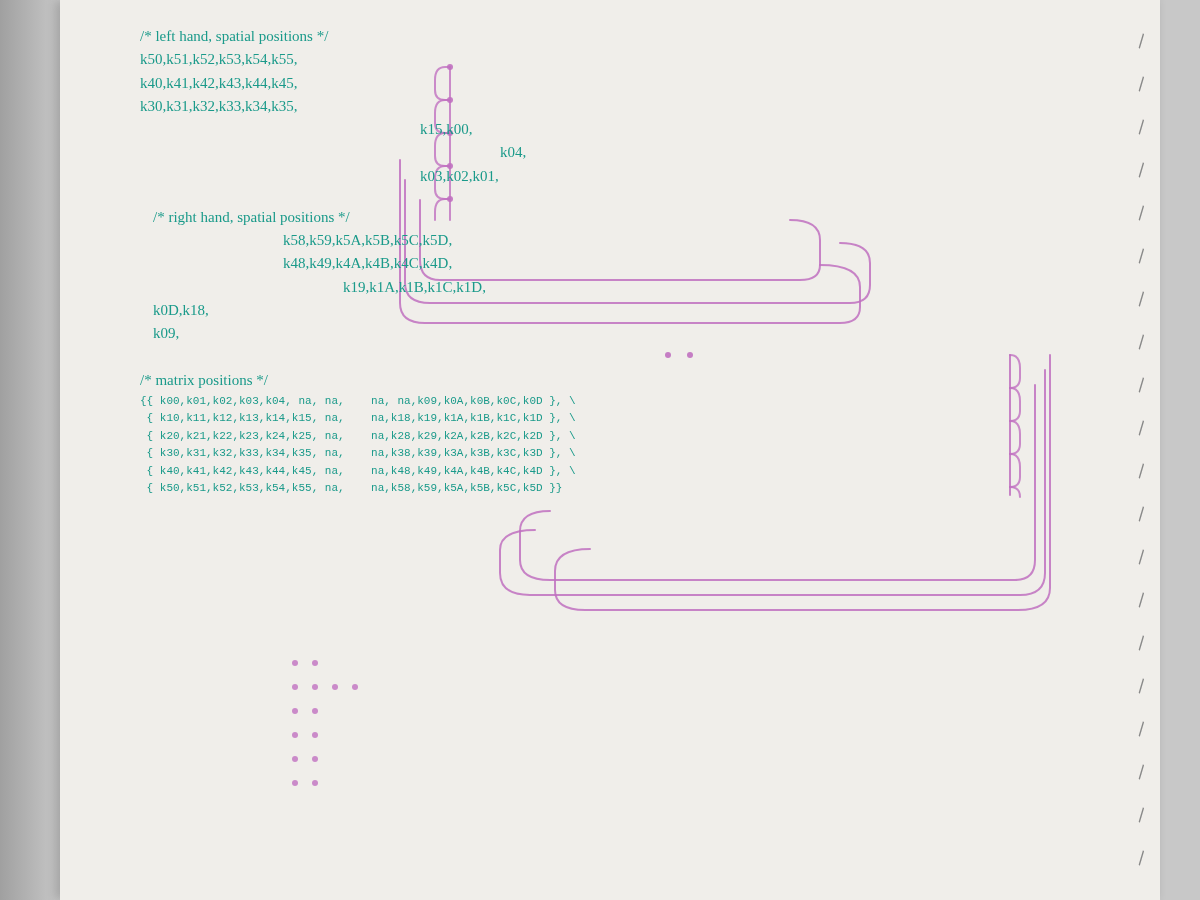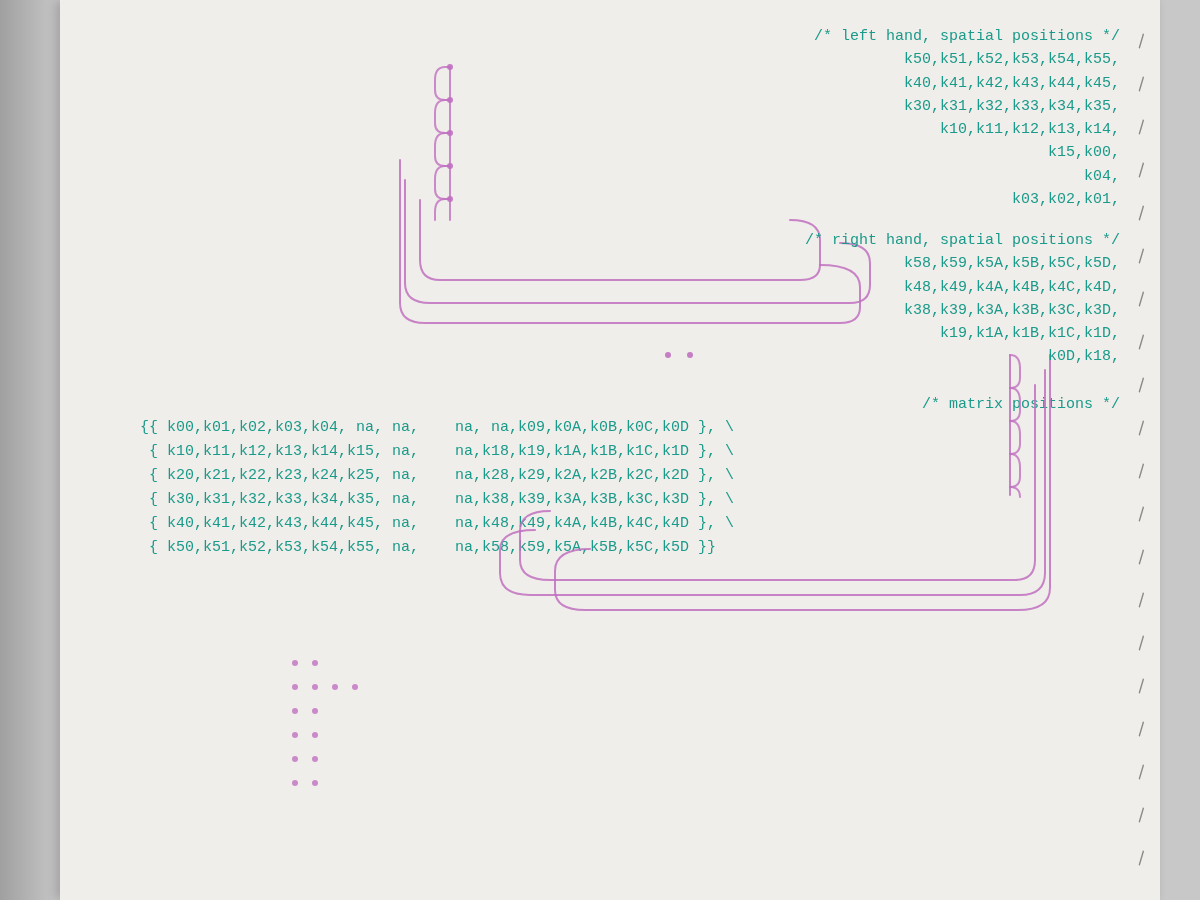--- a/index.html
+++ b/index.html
@@ -47,35 +47,34 @@
     .left-shadow {
       position: absolute;
       top: 0;
       left: 0;
       width: 60px;
       height: 900px;
       background: linear-gradient(to right, #a0a0a0, #c8c8c8);
     }
 
     .code-line {
-      font-family: Liberation Mono, monospace;
+      font-family: Liberation Serif, serif;
       font-size: 15px;
       line-height: 1.55;
       color: #1a9a8a;
       white-space: pre;
-      text-align: right;
     }
 
     .comment-text {
       color: #1a9a8a;
     }
 
     .matrix-line {
       font-family: 'Courier New', Courier, monospace;
-      font-size: 15px;
+      font-size: 11px;
       line-height: 1.6;
       color: #1a9a8a;
       white-space: pre;
     }
   </style>
 </head>
 <body>
 
 <div class="left-shadow"></div>
 
@@ -155,35 +154,34 @@
       <circle cx="175" cy="734" r="3" fill="#c070c0" opacity="0.8"></circle>
       <circle cx="155" cy="758" r="3" fill="#c070c0" opacity="0.8"></circle>
       <circle cx="175" cy="758" r="3" fill="#c070c0" opacity="0.8"></circle>
     </svg>
 
     <div style="position:relative;">
       <div class="code-line comment-text">/* left hand, spatial positions */</div>
       <div class="code-line">k50,k51,k52,k53,k54,k55,</div>
       <div class="code-line">k40,k41,k42,k43,k44,k45,</div>
       <div class="code-line">k30,k31,k32,k33,k34,k35,</div>
-      <div class="code-line">k10,k11,k12,k13,k14,</div>
       <div class="code-line" style="padding-left: 280px;">k15,k00,</div>
       <div class="code-line" style="padding-left: 360px;">k04,</div>
       <div class="code-line" style="padding-left: 280px;">k03,k02,k01,</div>
     </div>
 
     <div style="height: 18px;"></div>
 
-    <div style="position:relative;">
+    <div style="position:relative;margin-left:13px;">
       <div class="code-line comment-text">/* right hand, spatial positions */</div>
       <div class="code-line" style="padding-left: 130px;">k58,k59,k5A,k5B,k5C,k5D,</div>
       <div class="code-line" style="padding-left: 130px;">k48,k49,k4A,k4B,k4C,k4D,</div>
-      <div class="code-line" style="padding-left: 130px;">k38,k39,k3A,k3B,k3C,k3D,</div>
       <div class="code-line" style="padding-left: 190px;">k19,k1A,k1B,k1C,k1D,</div>
       <div class="code-line">k0D,k18,</div>
+      <div class="code-line">k09,</div>
     </div>
 
     <div style="height: 24px;"></div>
 
     <div>
       <div class="code-line comment-text">/* matrix positions */</div>
       <div class="matrix-line">{{ k00,k01,k02,k03,k04, na, na,    na, na,k09,k0A,k0B,k0C,k0D }, \</div>
       <div class="matrix-line"> { k10,k11,k12,k13,k14,k15, na,    na,k18,k19,k1A,k1B,k1C,k1D }, \</div>
       <div class="matrix-line"> { k20,k21,k22,k23,k24,k25, na,    na,k28,k29,k2A,k2B,k2C,k2D }, \</div>
       <div class="matrix-line"> { k30,k31,k32,k33,k34,k35, na,    na,k38,k39,k3A,k3B,k3C,k3D }, \</div>

